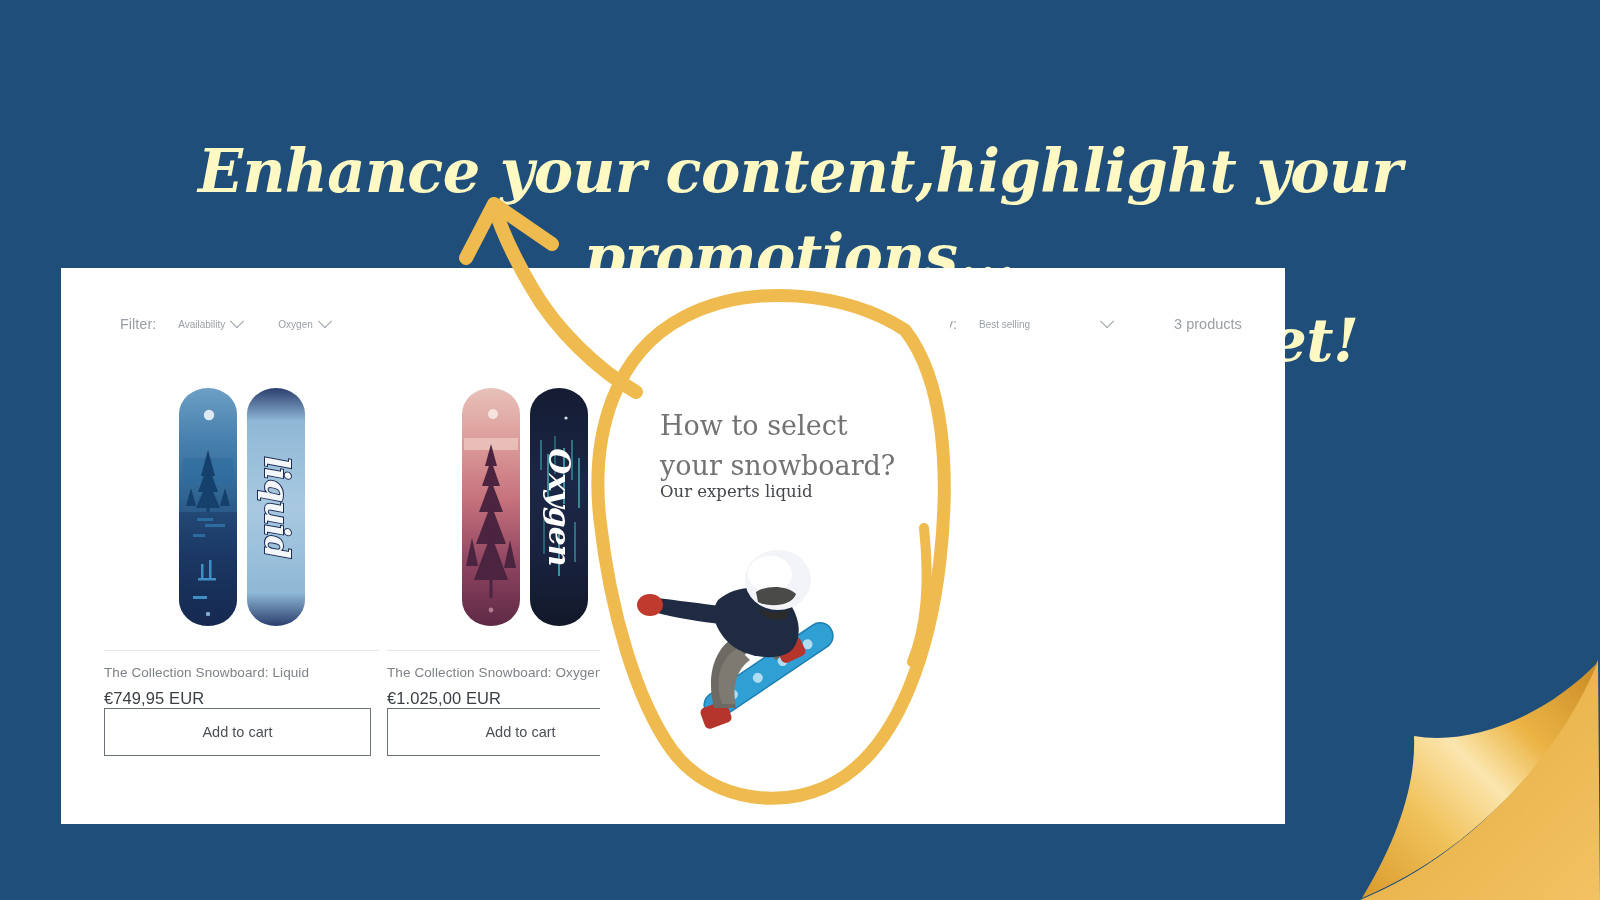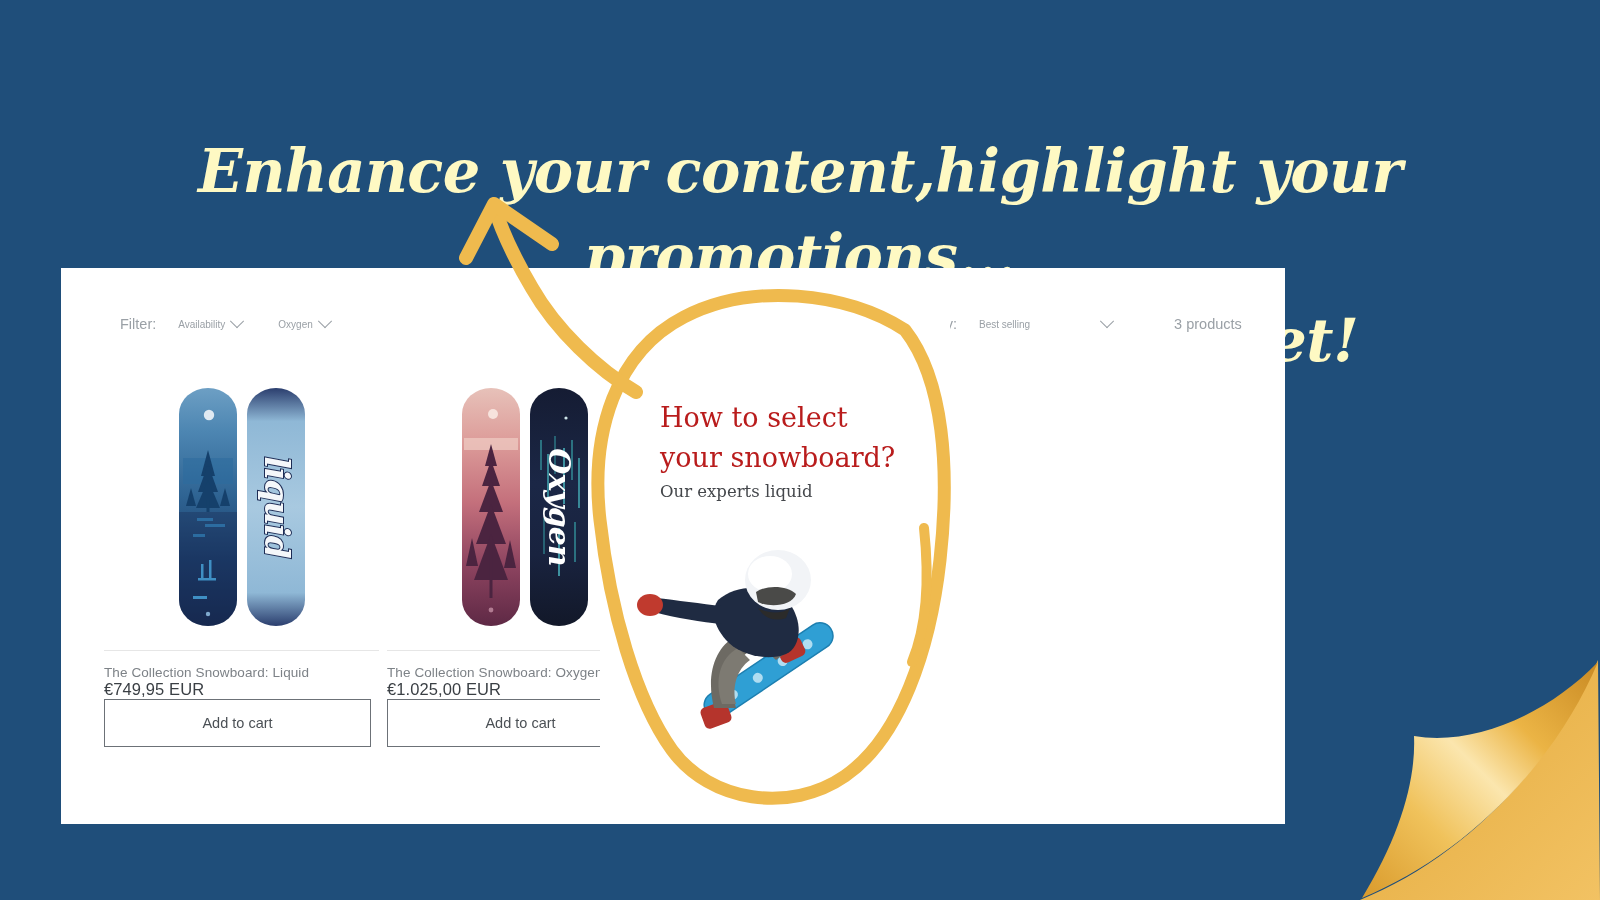--- a/index.html
+++ b/index.html
@@ -54,21 +54,21 @@
     height:258px;display:flex;align-items:center;justify-content:center;gap:10px;
     border-bottom:1px solid #e6e6e6;padding-bottom:14px;
   }
   .board{
     width:58px;height:238px;border-radius:29px/26px;position:relative;overflow:hidden;
   }
   .bd-title{
     margin-top:14px;font-size:13.5px;color:#7d8287;letter-spacing:.1px;
   }
   .bd-price{
-    margin-top:0;font-size:16.5px;color:#3a3f44;letter-spacing:.1px;
+    margin-top:9px;font-size:16.5px;color:#3a3f44;letter-spacing:.1px;
   }
   .atc{
     width:265px;height:46px;border:1px solid #6c7177;background:#fff;
     display:flex;align-items:center;justify-content:center;
     font-size:14.5px;color:#4b5055;cursor:pointer;font-family:"Liberation Sans",sans-serif;
   }
   .vtext{
     position:absolute;left:50%;top:50%;
     transform:translate(-50%,-50%) rotate(90deg);
     white-space:nowrap;font-weight:bold;
@@ -91,22 +91,22 @@
   .hyd-b{background:linear-gradient(180deg,#6fd4cc 0%,#62cfc6 40%,#55c7bd 75%,#46b8ae 100%);}
   .hyd-b .vtext{color:#ffffff;font-style:italic;font-size:29px;letter-spacing:-1px;
      text-shadow:1px 1px 0 #2a8d86;}
 
   
   .popup{
     position:absolute;left:600px;top:268px;width:350px;height:556px;
     background:#ffffff;
   }
   .popup-h{
-    position:absolute;left:60px;top:130px;width:280px;
-    font-family:"DejaVu Serif",serif;font-size:27px;line-height:1.48;color:#b91c1c;
+    position:absolute;left:60px;top:138px;width:280px;
+    font-family:"DejaVu Serif",serif;font-size:27px;line-height:1.48;color:#737373;
     white-space:pre-line;
   }
   .popup-sub{
     position:absolute;left:60px;top:214px;
     font-family:"DejaVu Serif",serif;font-size:16.5px;color:#44474b;
   }
   .rider{position:absolute;left:10px;top:240px;width:250px;height:250px;}
 
   
   .ann{position:absolute;left:0;top:0;width:1600px;height:900px;pointer-events:none;}

